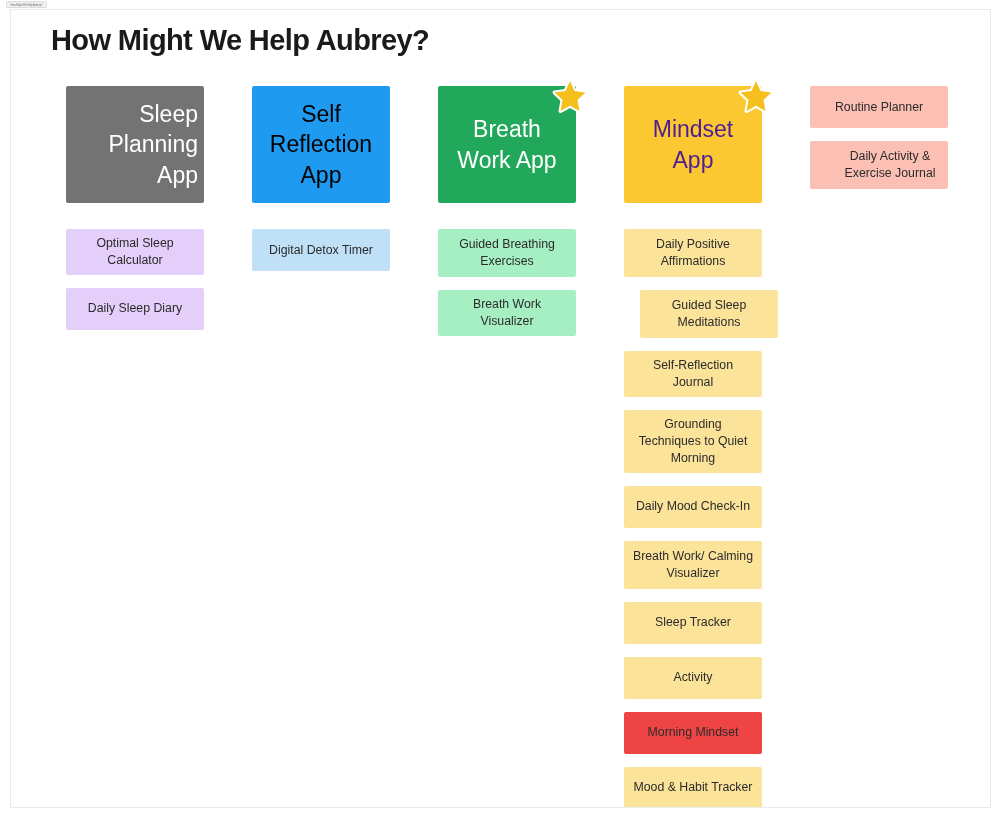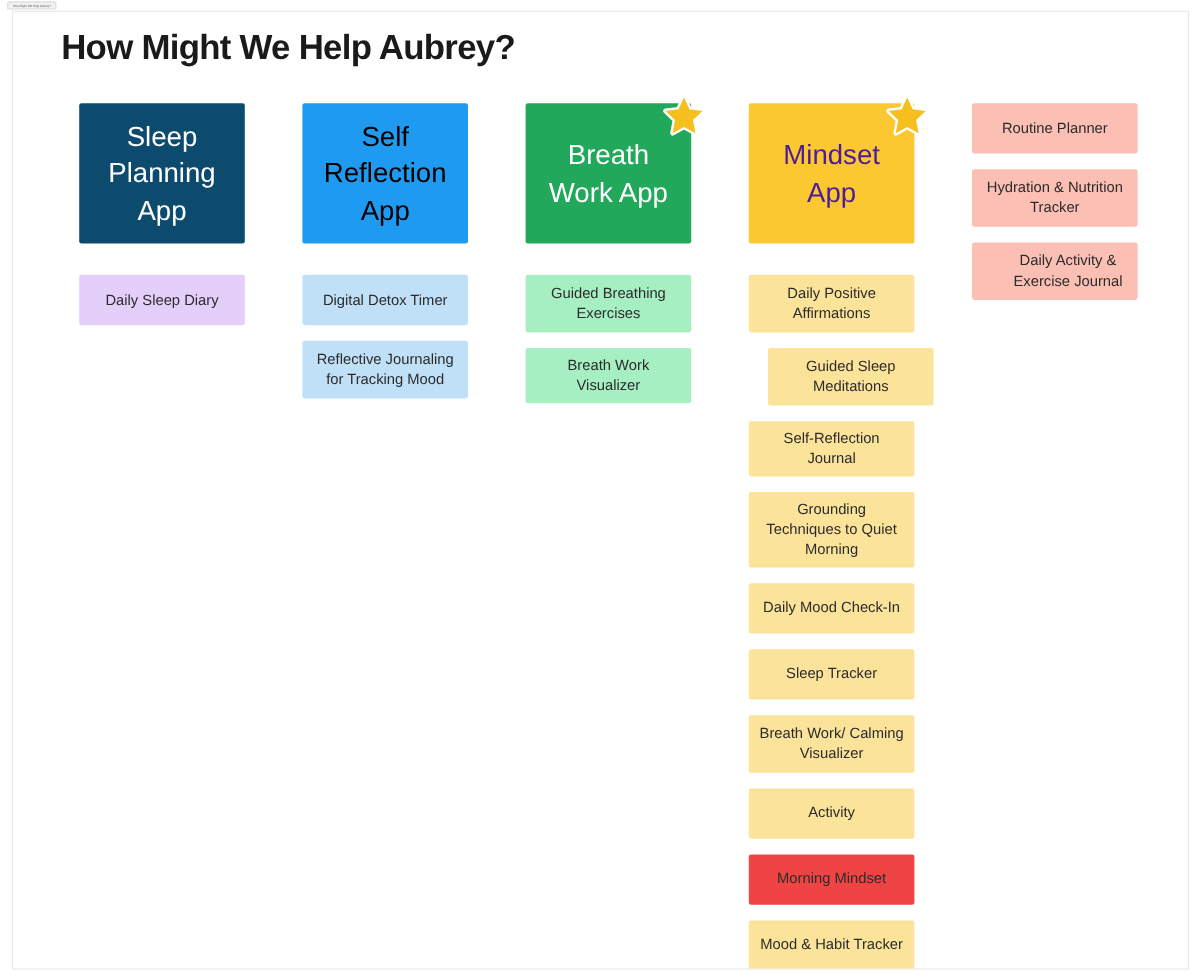--- a/index.html
+++ b/index.html
@@ -122,30 +122,30 @@
 
 <div id="tab-strip">
   <div id="tab-chip">How Might We Help Aubrey?</div>
 </div>
 
 <div id="canvas">
   <div id="page-title">How Might We Help Aubrey?</div>
   <div id="board">
       <div class="column">
         <div class="col-head-wrap">
-          <div class="col-head" style="background: #0c4a6e; color: rgb(255, 255, 255);">Sleep Planning App</div>
+          <div class="col-head" style="background: #737373; color: rgb(255, 255, 255); text-align: right;">Sleep Planning App</div>
         </div>
+        <div class="card" style="background: rgb(228, 207, 250);">Optimal Sleep Calculator</div>
         <div class="card" style="background: rgb(228, 207, 250);">Daily Sleep Diary</div>
       </div>
       <div class="column">
         <div class="col-head-wrap">
           <div class="col-head" style="background: rgb(30, 155, 240); color: #000000;">Self Reflection App</div>
         </div>
         <div class="card" style="background: rgb(191, 224, 247);">Digital Detox Timer</div>
-        <div class="card two-line" style="background: rgb(191, 224, 247);">Reflective Journaling for Tracking Mood</div>
       </div>
       <div class="column">
         <div class="col-head-wrap">
           <div class="col-head" style="background: rgb(34, 168, 90); color: rgb(255, 255, 255);">Breath Work App</div>
           <svg class="star-badge" viewBox="0 0 40 40">
             <path d="M20 3.2 L24.6 13.1 L35.4 14.5 L27.5 22.1 L29.5 33 L20 27.8 L10.5 33 L12.5 22.1 L4.6 14.5 L15.4 13.1 Z" fill="#F5C01E" stroke="#FFFFFF" stroke-width="4" stroke-linejoin="round" stroke-linecap="round" paint-order="stroke"></path>
           </svg>
         </div>
         <div class="card two-line" style="background: rgb(166, 239, 194);">Guided Breathing Exercises</div>
         <div class="card" style="background: rgb(166, 239, 194);">Breath Work Visualizer</div>
@@ -155,25 +155,24 @@
           <div class="col-head" style="background: rgb(251, 200, 50); color: #4c1d95;">Mindset App</div>
           <svg class="star-badge" viewBox="0 0 40 40">
             <path d="M20 3.2 L24.6 13.1 L35.4 14.5 L27.5 22.1 L29.5 33 L20 27.8 L10.5 33 L12.5 22.1 L4.6 14.5 L15.4 13.1 Z" fill="#F5C01E" stroke="#FFFFFF" stroke-width="4" stroke-linejoin="round" stroke-linecap="round" paint-order="stroke"></path>
           </svg>
         </div>
         <div class="card two-line" style="background: rgb(252, 227, 154);">Daily Positive Affirmations</div>
         <div class="card two-line" style="background: rgb(252, 227, 154); margin-left: 32px;">Guided Sleep Meditations</div>
         <div class="card" style="background: rgb(252, 227, 154);">Self-Reflection Journal</div>
         <div class="card two-line" style="background: rgb(252, 227, 154);">Grounding Techniques to Quiet Morning</div>
         <div class="card" style="background: rgb(252, 227, 154);">Daily Mood Check-In</div>
+        <div class="card two-line" style="background: rgb(252, 227, 154);">Breath Work/ Calming Visualizer</div>
         <div class="card" style="background: rgb(252, 227, 154);">Sleep Tracker</div>
-        <div class="card two-line" style="background: rgb(252, 227, 154);">Breath Work/ Calming Visualizer</div>
         <div class="card" style="background: rgb(252, 227, 154);">Activity</div>
         <div class="card" style="background: #ef4444;">Morning Mindset</div>
         <div class="card" style="background: rgb(252, 227, 154);">Mood &amp; Habit Tracker</div>
       </div>
       <div class="column">
         <div class="card" style="background: rgb(251, 191, 180);">Routine Planner</div>
-        <div class="card two-line" style="background: rgb(251, 191, 180);">Hydration &amp; Nutrition Tracker</div>
         <div class="card two-line" style="background: rgb(251, 191, 180); padding-left: 30px;">Daily Activity &amp; Exercise Journal</div>
       </div>
     </div>
 </div>
 
 </body></html>

